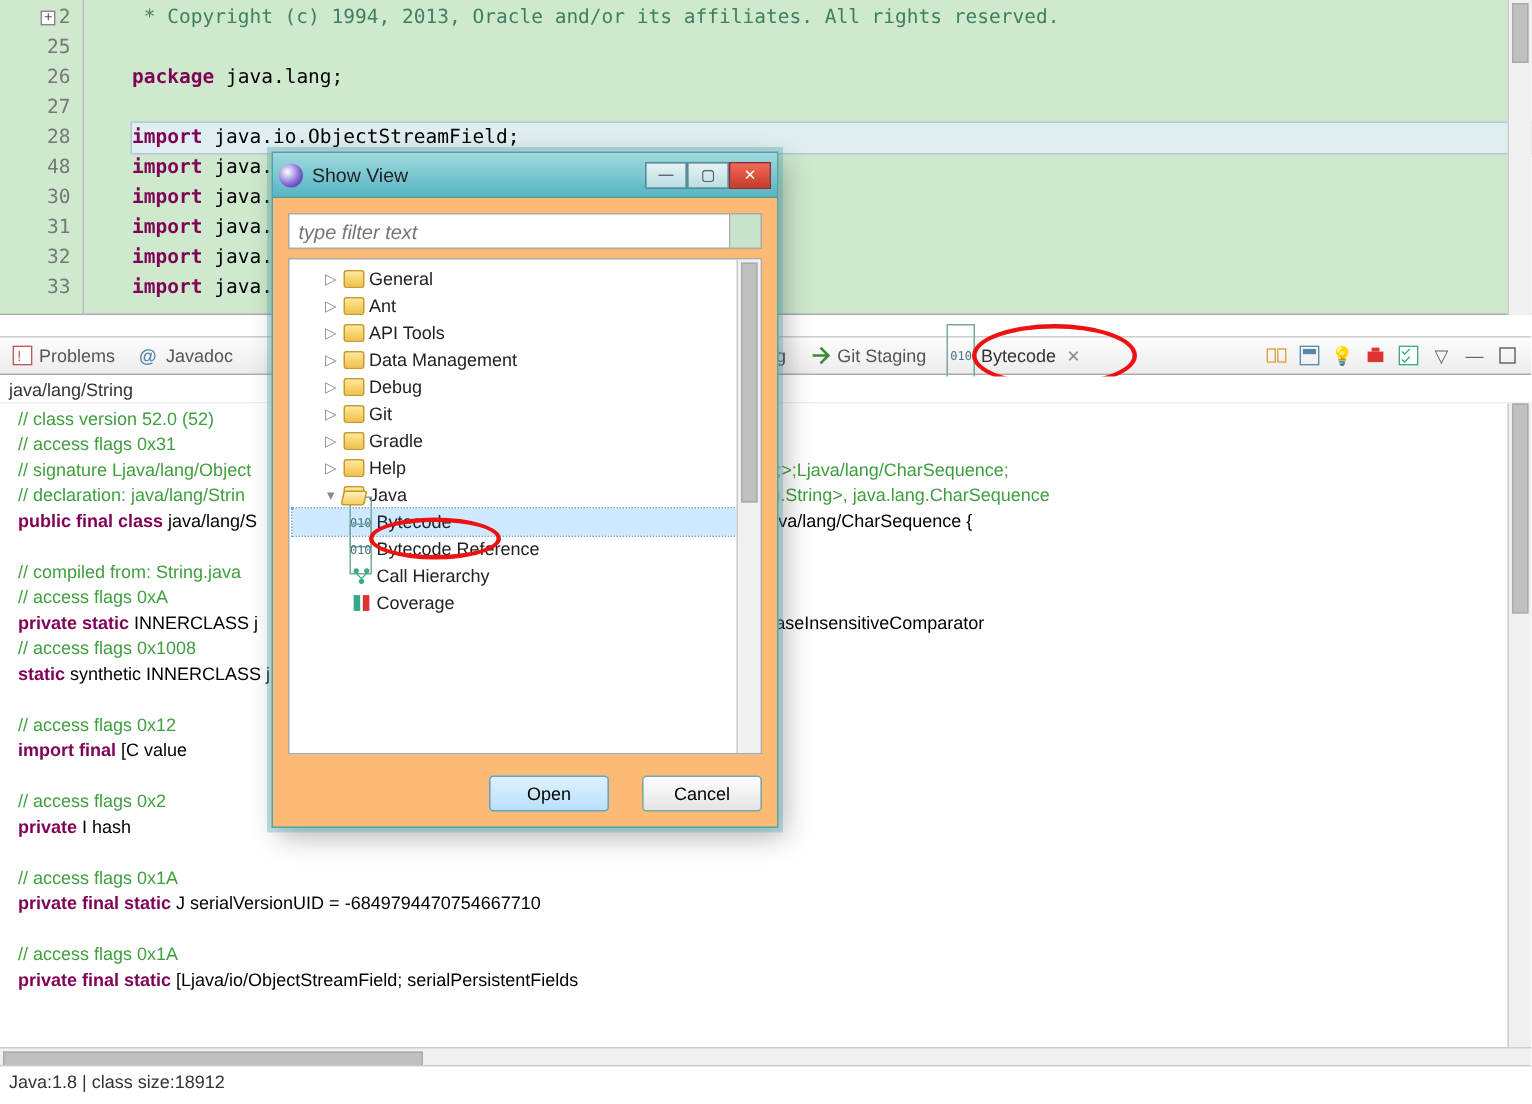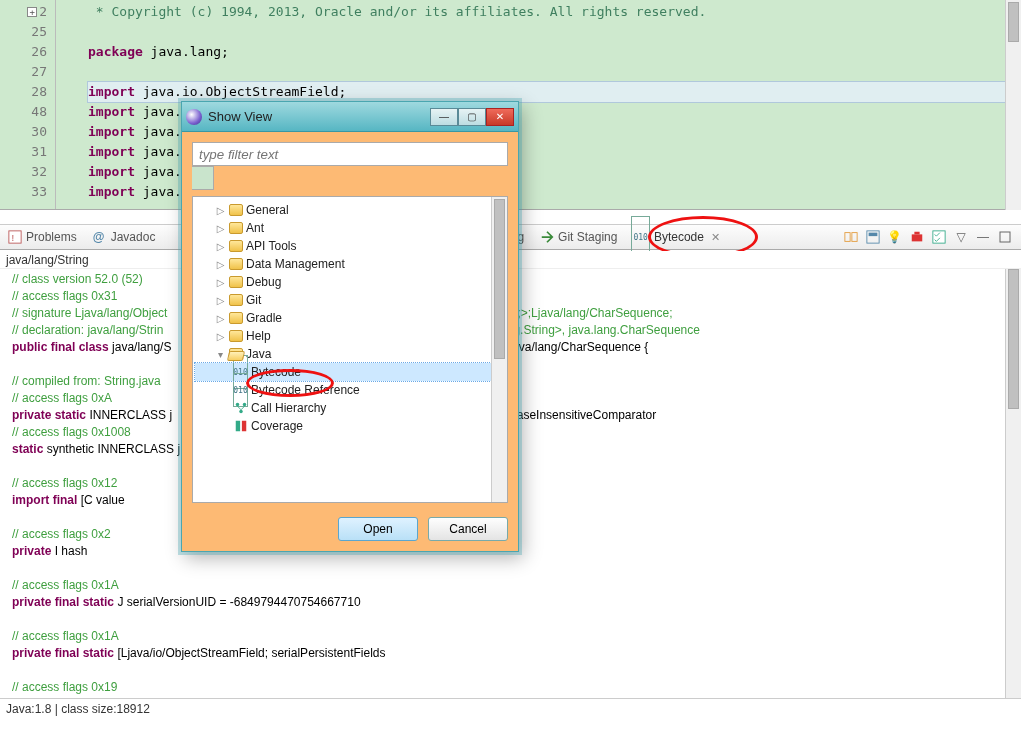--- a/index.html
+++ b/index.html
@@ -32,49 +32,49 @@
   .bytecode-pane { position:absolute; top:269px; left:0; right:16px; bottom:22px; background:#fff; overflow:hidden; font-family:"Segoe UI",sans-serif; font-size:12px; line-height:17px; padding:2px 12px;}
   .bytecode-pane .cm { color:#3f9f3f; }
   .bytecode-pane .kw2 { color:#7f0055; font-weight:bold;}
   .bytecode-pane .cls { color:#000000;}
   .right-scroll { position:absolute; top:269px; right:0; width:16px; bottom:22px; background:#f0f0f0; border-left:1px solid #ccc;}
   .right-scroll .thumb { position:absolute; top:0; left:2px; right:2px; height:140px; background:#c0c0c0; border:1px solid #aaa;}
   
   .hscroll { position:absolute; bottom:22px; left:0; right:0; height:16px; background:#f0f0f0; border-top:1px solid #ccc;}
   .hscroll .thumb { position:absolute; left:2px; top:2px; bottom:2px; width:280px; background:#c0c0c0; border:1px solid #aaa;}
   
-  .status { position:absolute; bottom:16px; left:0; right:0; height:22px; background:#fff; border-top:1px solid #ccc; padding:3px 6px; color:#333;}
+  .status { position:absolute; bottom:4px; left:0; right:0; height:22px; background:#fff; border-top:1px solid #ccc; padding:3px 6px; color:#333;}
   
   
   .dialog { position:absolute; left:181px; top:101px; width:338px; height:451px; background:#fdba74; border:1px solid #4aa6b0; box-shadow: 0 0 0 3px rgba(72,166,178,0.35), 4px 6px 18px rgba(0,0,0,0.3);}
   .dlg-title { height:30px; background:linear-gradient(#9fd9df,#56b6c3); display:flex; align-items:center; padding:0 4px; gap:6px; border-bottom:1px solid #3a97a3;}
   .dlg-title .eclipse-icon { width:16px; height:16px; border-radius:50%; background: radial-gradient(circle at 35% 35%, #fff, #7a5fcf 60%, #3a2e80);}
   .dlg-title-text { color:#222; font-size:13px; flex:1;}
   .win-btns { display:flex; gap:0;}
   .win-btn { width:28px; height:18px; border:1px solid #5a8a97; background:linear-gradient(#e7f3f4,#bcdde2); display:flex; align-items:center; justify-content:center; font-size:10px; color:#333;}
   .win-btn.close { background:linear-gradient(#ef6a5a,#c73a28); color:#fff; border-color:#a22;}
   .dlg-body { padding:10px; height:calc(100% - 30px); display:flex; flex-direction:column;}
   .filter-input { width:100%; height:24px; border:1px solid #aaa; padding:2px 6px; color:#888; font-style:italic; background:#fff;}
-  .filter-input-wrap { display:flex;flex-direction:column;}
+  .filter-input-wrap { display:flex;}
   .filter-btn { width:22px; height:24px; background:#c9e4cc; border:1px solid #aaa; border-left:none;}
   .tree-box { flex:1; border:1px solid #aaa; margin-top:6px; background:#fff; position:relative; overflow:hidden;}
   .tree { padding:4px 2px; font-size:12px; color:#222;}
   .tree-row { display:flex; align-items:center; height:18px; gap:3px; padding-left:4px;}
   .expander { width:11px; height:11px; display:inline-flex; align-items:center; justify-content:center; color:#888; font-size:10px;}
   .folder-icon { width:14px; height:12px; position:relative;}
   .folder-icon::before { content:""; position:absolute; inset:0; background:linear-gradient(#ffe79a,#f0c24a); border:1px solid #c99a2e; border-radius:2px;}
   .folder-icon.open::after{content:"";position:absolute;left:-1px;top:3px;right:-1px;bottom:-1px;background:linear-gradient(#fff0b8,#f7cf63);border:1px solid #c99a2e;border-radius:2px;transform:skewX(-12deg);}
   .tree .ind1 { padding-left:20px;}
   .tree .ind2 { padding-left:38px;}
   .tree-row.sel { background:#cde8ff; outline:1px dotted #6aa9e6;}
   .node-icon { width:15px; height:14px; display:inline-flex; align-items:center; justify-content:center; font-size:10px;}
   .tree-scroll { position:absolute; top:0; right:0; width:16px; bottom:0; background:#f0f0f0; border-left:1px solid #ccc;}
   .tree-scroll .thumb{position:absolute; top:2px; left:2px; right:2px; height:160px; background:#c0c0c0; border:1px solid #aaa;}
   .red-circle-tree { position:absolute; border:3px solid #e11; border-radius:50%; width:88px; height:28px; pointer-events:none; left:53px; top:172px;}
-  .dlg-btn-row { display:flex; justify-content:flex-end; gap:10px; padding-top:14px;}
+  .dlg-btn-row { display:flex; justify-content:flex-end; gap:22px; padding-top:14px;}
   .dlg-btn { width:80px; height:24px; border:1px solid #7aa; background:linear-gradient(#fefefe,#e4e4e4); border-radius:3px; font-size:12px;}
   .dlg-btn.primary { background:linear-gradient(#dff2ff,#b9e0f7); border-color:#5aa6cf;}
   
   .mini-icon-010 { font-family:monospace; font-size:8px; border:1px solid #7a9; padding:16px 1px; color:#478;}
   .x-close { color:#888; font-size:11px; margin-left:3px;}
 </style>
 </head>
 <body>
 
 <div class="editor-area">
@@ -215,21 +215,20 @@
   <div>&nbsp;</div>
   <div class="cm">  // access flags 0x2</div>
   <div><span class="kw2">  private</span><span class="cls"> I hash</span></div>
   <div>&nbsp;</div>
   <div class="cm">  // access flags 0x1A</div>
   <div><span class="kw2">  private final static</span><span class="cls"> J serialVersionUID = -6849794470754667710</span></div>
   <div>&nbsp;</div>
   <div class="cm">  // access flags 0x1A</div>
   <div><span class="kw2">  private final static</span><span class="cls"> [Ljava/io/ObjectStreamField; serialPersistentFields</span></div>
   <div>&nbsp;</div>
-  <div class="cm">  // access flags 0x19</div>
 </div>
 <div class="right-scroll">
     <div class="thumb"></div>
   </div>
 <div class="hscroll">
     <div class="thumb"></div>
   </div>
 
 <div class="status"><span>Java:1.8 | class size:18912</span></div>
 

